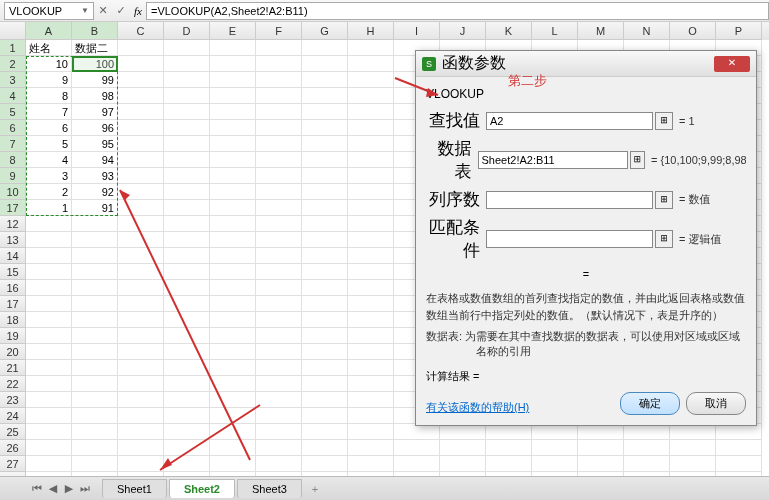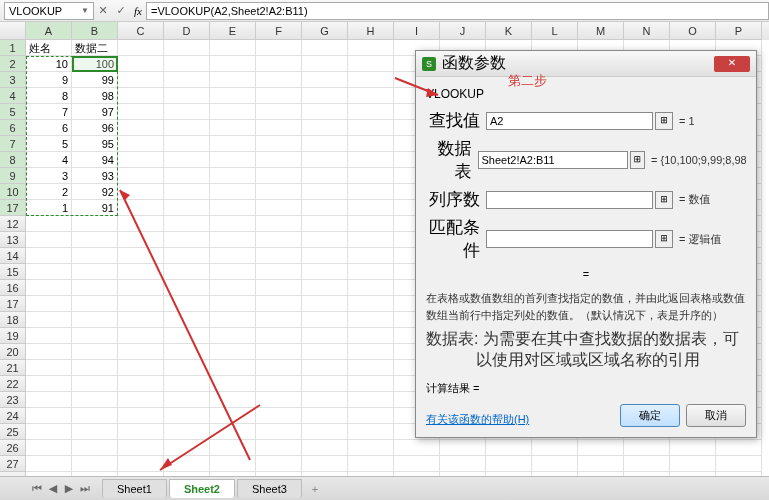--- a/index.html
+++ b/index.html
@@ -44,26 +44,26 @@
     .dlg-title-text { font-size: 16px; }
     .dlg-close { margin-left: auto; background: #c94040; color: #fff; width: 36px; height: 16px; text-align: center; line-height: 14px; cursor: pointer; border-radius: 2px; font-size: 10px; }
     .dlg-body { padding: 10px; }
     .func-name { font-size: 12px; margin-bottom: 8px; }
     .param-row { display: flex; align-items: center; margin-bottom: 5px; }
     .param-label { width: 60px; text-align: right; padding-right: 6px; font-size: 17px; }
     .param-input { width: 167px; height: 18px; border: 1px solid #888; padding: 0 3px; background: #fff; font-size: 11px; }
     .param-btn { width: 18px; height: 18px; border: 1px solid #888; margin-left: 2px; background: #f0f0f0; text-align: center; line-height: 14px; font-size: 9px; cursor: pointer; }
     .param-result { margin-left: 6px; font-size: 11px; color: #333; max-width: 95px; overflow: hidden; white-space: nowrap; }
     .dlg-desc { font-size: 11px; color: #333; margin: 10px 0 6px; line-height: 1.5; }
-    .dlg-desc2 { font-size: 16px; color: #333; margin-bottom: 10px; padding-left: 50px; text-indent: -50px; }
+    .dlg-desc2 { font-size: 11px; color: #333; margin-bottom: 10px; padding-left: 50px; text-indent: -50px; }
     .calc-result { font-size: 11px; margin-bottom: 8px; }
     .dlg-footer { display: flex; align-items: flex-end; gap: 44px; }
     .help-link { color: #0066cc; text-decoration: underline; font-size: 11px; cursor: pointer; }
     .dlg-btns { margin-left: auto; display: flex; gap: 6px; }
-    .dlg-btn { padding: 3px 18px; border: 1px solid #888; background: linear-gradient(#f8f8f8, #e0e0e0); cursor: pointer; font-size: 11px; border-radius: 3px; }
+    .dlg-btn { padding: 3px 18px; border: 1px solid #888; background: linear-gradient(#f8f8f8, #e0e0e0); cursor: pointer; font-size: 11px; border-radius: 10px; }
     .dlg-btn.primary { border-color: #4a88c0; background: linear-gradient(#e0f0ff, #c0e0ff); }
     
     .arrow { position: absolute; pointer-events: none; }
     .arrow-line { stroke: #d03030; stroke-width: 2; }
     .arrow-head { fill: #d03030; }
     .step-label { position: absolute; color: #d03030; font-size: 13px; }
   </style>
 </head>
 <body>
 

